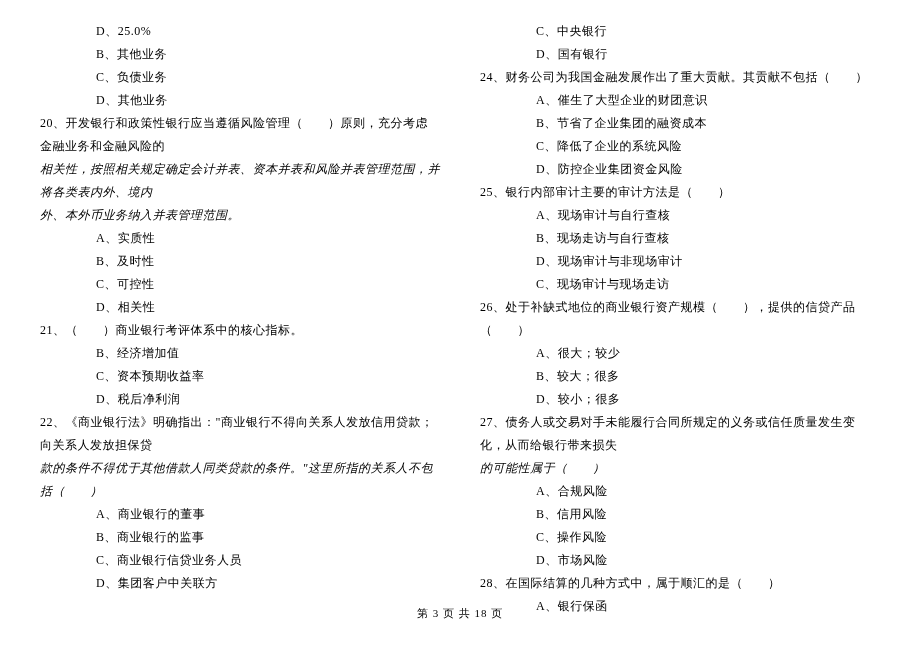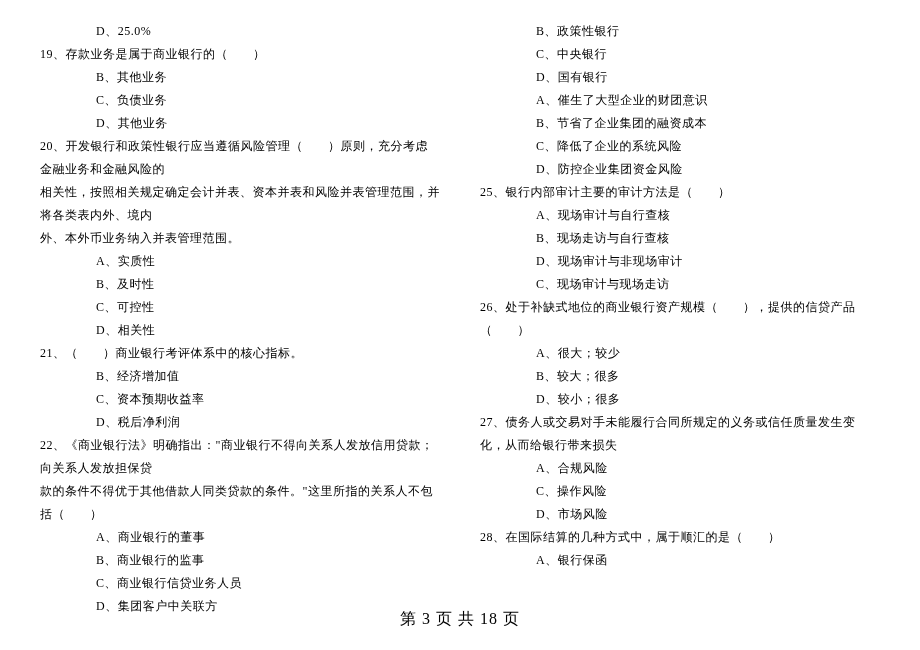--- a/index.html
+++ b/index.html
@@ -32,39 +32,39 @@
       letter-spacing: 0.5px;
     }
     .indent-opt {
       padding-left: 56px;
     }
     .q-line {
       padding-left: 0;
     }
     .continuation {
       padding-left: 0;
+      font-style: italic;
     }
     .footer {
       position: absolute;
-      bottom: 20px;
+      bottom: 29px;
       left: 0;
       right: 0;
       text-align: center;
-      font-size: 16px;
+      font-size: 11px;
       letter-spacing: 1px;
     }
   </style>
 </head>
 <body>
 
 <div class="page-wrap">
 
   <div class="col">
     <div class="line indent-opt">D、25.0%</div>
-    <div class="line q-line">19、存款业务是属于商业银行的（　　）</div>
     <div class="line indent-opt">B、其他业务</div>
     <div class="line indent-opt">C、负债业务</div>
     <div class="line indent-opt">D、其他业务</div>
     <div class="line q-line">20、开发银行和政策性银行应当遵循风险管理（　　）原则，充分考虑金融业务和金融风险的</div>
     <div class="line continuation">相关性，按照相关规定确定会计并表、资本并表和风险并表管理范围，并将各类表内外、境内</div>
     <div class="line continuation">外、本外币业务纳入并表管理范围。</div>
     <div class="line indent-opt">A、实质性</div>
     <div class="line indent-opt">B、及时性</div>
     <div class="line indent-opt">C、可控性</div>
     <div class="line indent-opt">D、相关性</div>
@@ -75,38 +75,40 @@
     <div class="line q-line">22、《商业银行法》明确指出："商业银行不得向关系人发放信用贷款；向关系人发放担保贷</div>
     <div class="line continuation">款的条件不得优于其他借款人同类贷款的条件。"这里所指的关系人不包括（　　）</div>
     <div class="line indent-opt">A、商业银行的董事</div>
     <div class="line indent-opt">B、商业银行的监事</div>
     <div class="line indent-opt">C、商业银行信贷业务人员</div>
     <div class="line indent-opt">D、集团客户中关联方</div>
 
   </div>
 
   <div class="col">
-    <div class="line indent-opt">B、政策性银行</div>
     <div class="line indent-opt">C、中央银行</div>
     <div class="line indent-opt">D、国有银行</div>
+    <div class="line q-line">24、财务公司为我国金融发展作出了重大贡献。其贡献不包括（　　）</div>
     <div class="line indent-opt">A、催生了大型企业的财团意识</div>
     <div class="line indent-opt">B、节省了企业集团的融资成本</div>
     <div class="line indent-opt">C、降低了企业的系统风险</div>
     <div class="line indent-opt">D、防控企业集团资金风险</div>
     <div class="line q-line">25、银行内部审计主要的审计方法是（　　）</div>
     <div class="line indent-opt">A、现场审计与自行查核</div>
     <div class="line indent-opt">B、现场走访与自行查核</div>
     <div class="line indent-opt">D、现场审计与非现场审计</div>
     <div class="line indent-opt">C、现场审计与现场走访</div>
     <div class="line q-line">26、处于补缺式地位的商业银行资产规模（　　），提供的信贷产品（　　）</div>
     <div class="line indent-opt">A、很大；较少</div>
     <div class="line indent-opt">B、较大；很多</div>
     <div class="line indent-opt">D、较小；很多</div>
     <div class="line q-line">27、债务人或交易对手未能履行合同所规定的义务或信任质量发生变化，从而给银行带来损失</div>
+    <div class="line continuation">的可能性属于（　　）</div>
     <div class="line indent-opt">A、合规风险</div>
+    <div class="line indent-opt">B、信用风险</div>
     <div class="line indent-opt">C、操作风险</div>
     <div class="line indent-opt">D、市场风险</div>
     <div class="line q-line">28、在国际结算的几种方式中，属于顺汇的是（　　）</div>
     <div class="line indent-opt">A、银行保函</div>
   </div>
 
 </div>
 
 <div class="footer">第 3 页 共 18 页</div>
 

